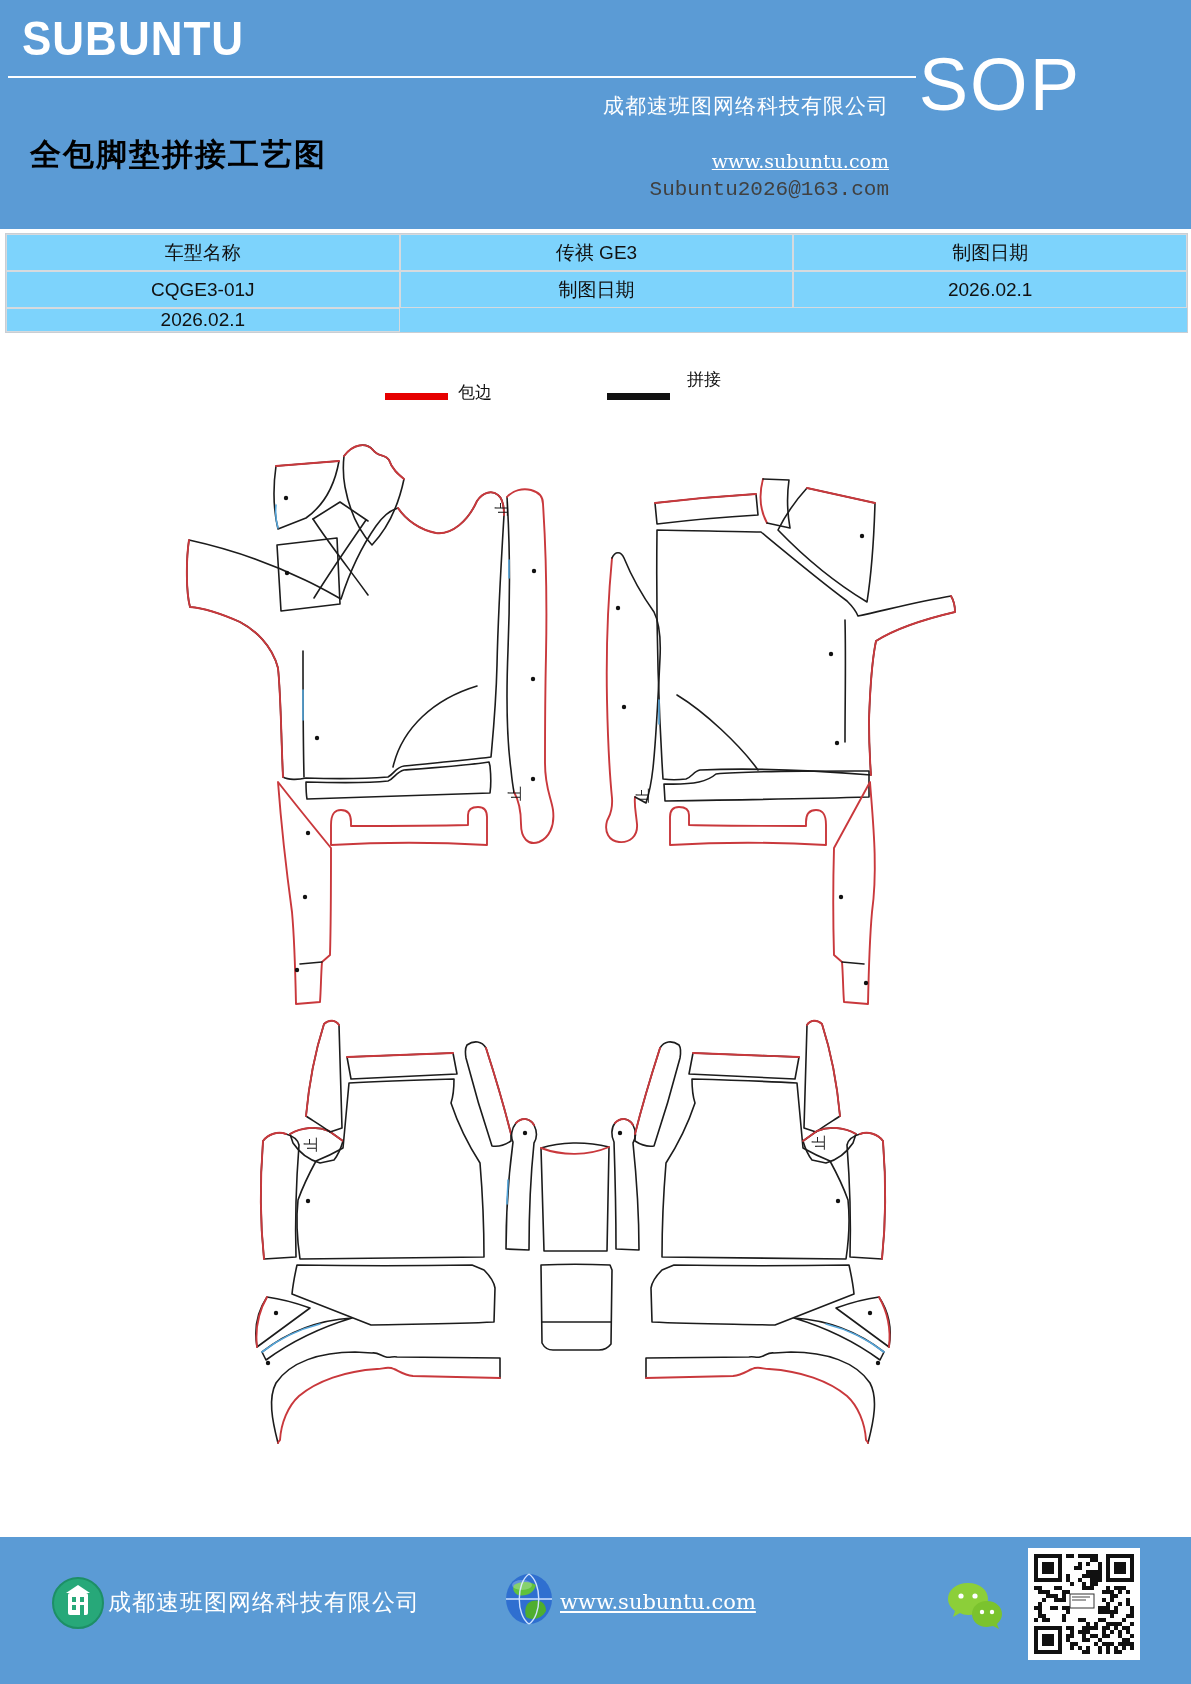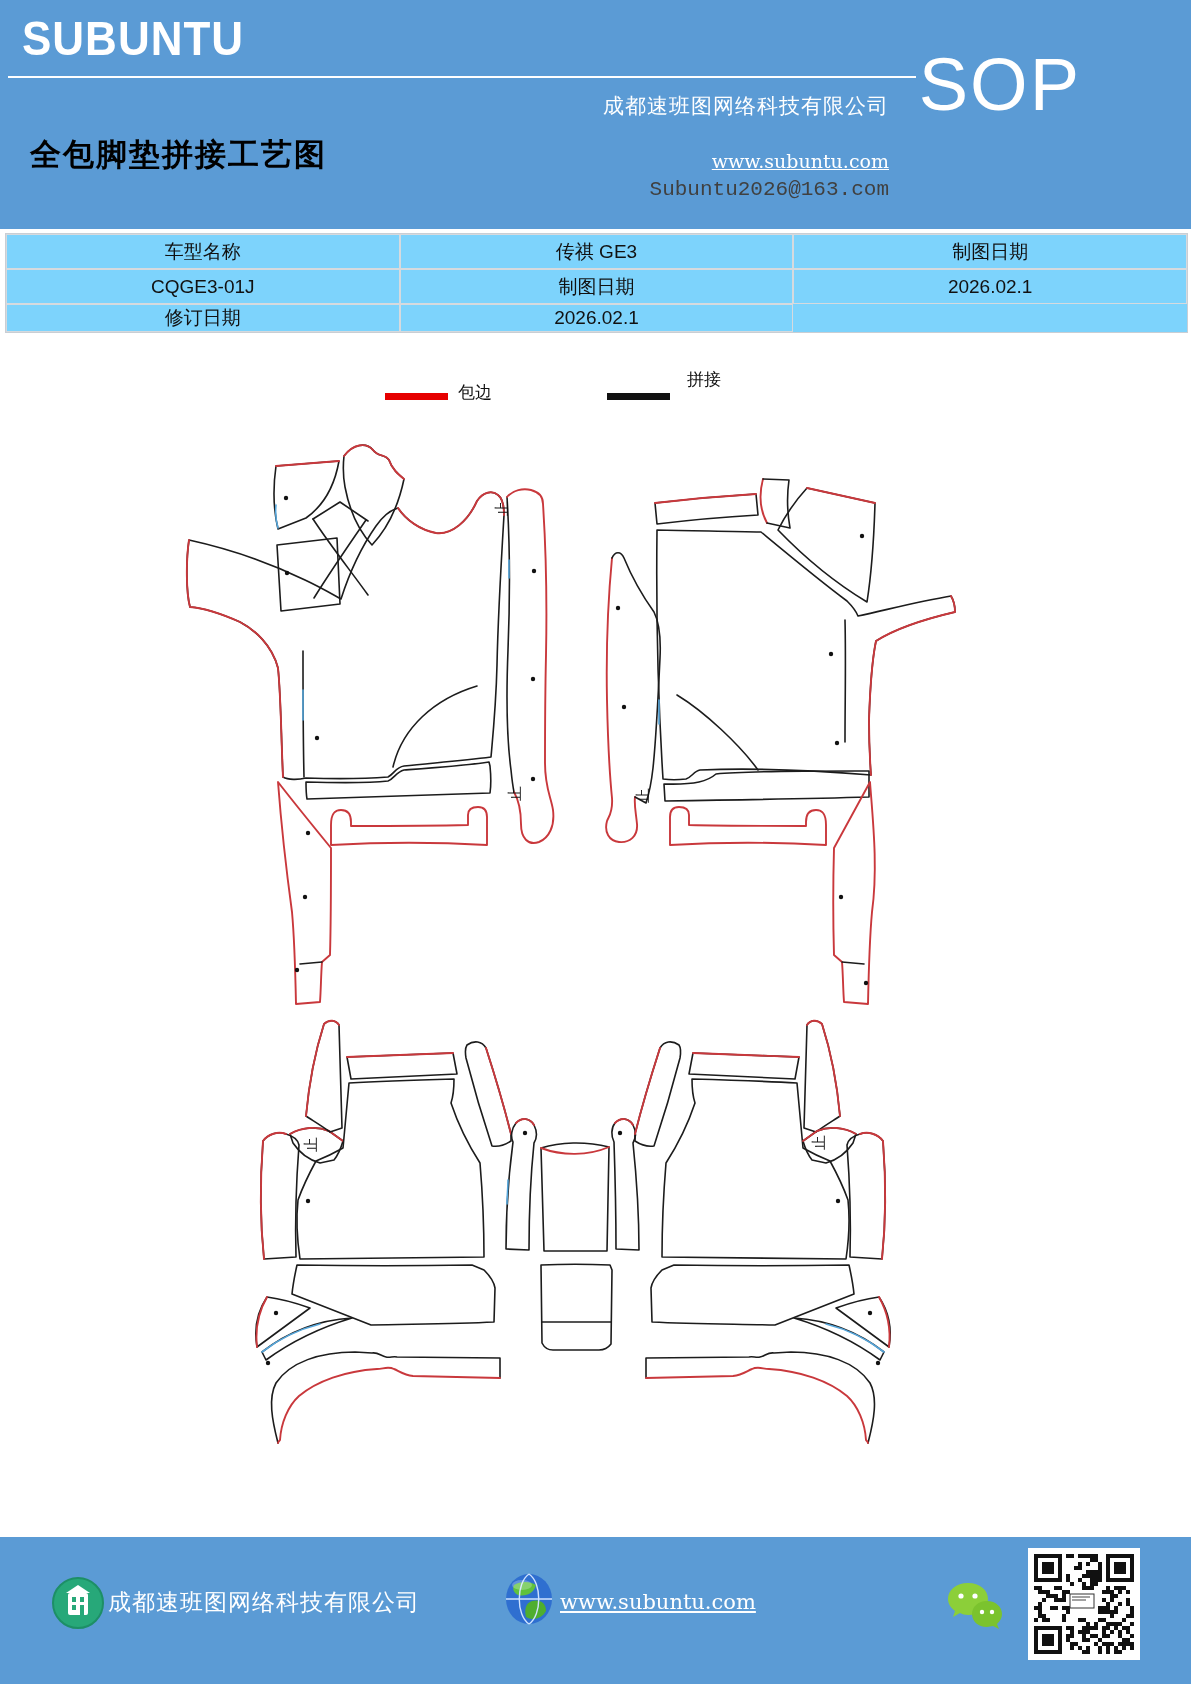--- a/index.html
+++ b/index.html
@@ -54,21 +54,20 @@
     <div class="sop">SOP</div>
   </div>
 
   <div class="info-table">
     <div class="info-cell">车型名称</div>
     <div class="info-cell">传祺 GE3</div>
     <div class="info-cell">制图日期</div>
     <div class="info-cell">CQGE3-01J</div>
     <div class="info-cell">制图日期</div>
     <div class="info-cell">2026.02.1</div>
-    <div class="info-cell">修订日期</div>
     <div class="info-cell">2026.02.1</div>
   </div>
 
   <div class="legend-swatch" style="left: 385px; top: 393px; background: rgb(230, 0, 0);"></div>
   <div class="legend-label" style="left:458px;top:381px;">包边</div>
   <div class="legend-swatch" style="left: 607px; top: 393px; background: rgb(17, 17, 17);"></div>
   <div class="legend-label" style="left:687px;top:368px;">拼接</div>
 
   <svg class="diagram" viewBox="0 400 1191 1120" xmlns="http://www.w3.org/2000/svg">
       <path d="M276,466 L339,461 C334,489 323,506 306,518 L278,529 C273,508 273,487 276,466 Z" fill="none" stroke="#1c1c1c" stroke-width="1.6" stroke-linecap="round" stroke-linejoin="round"></path>

